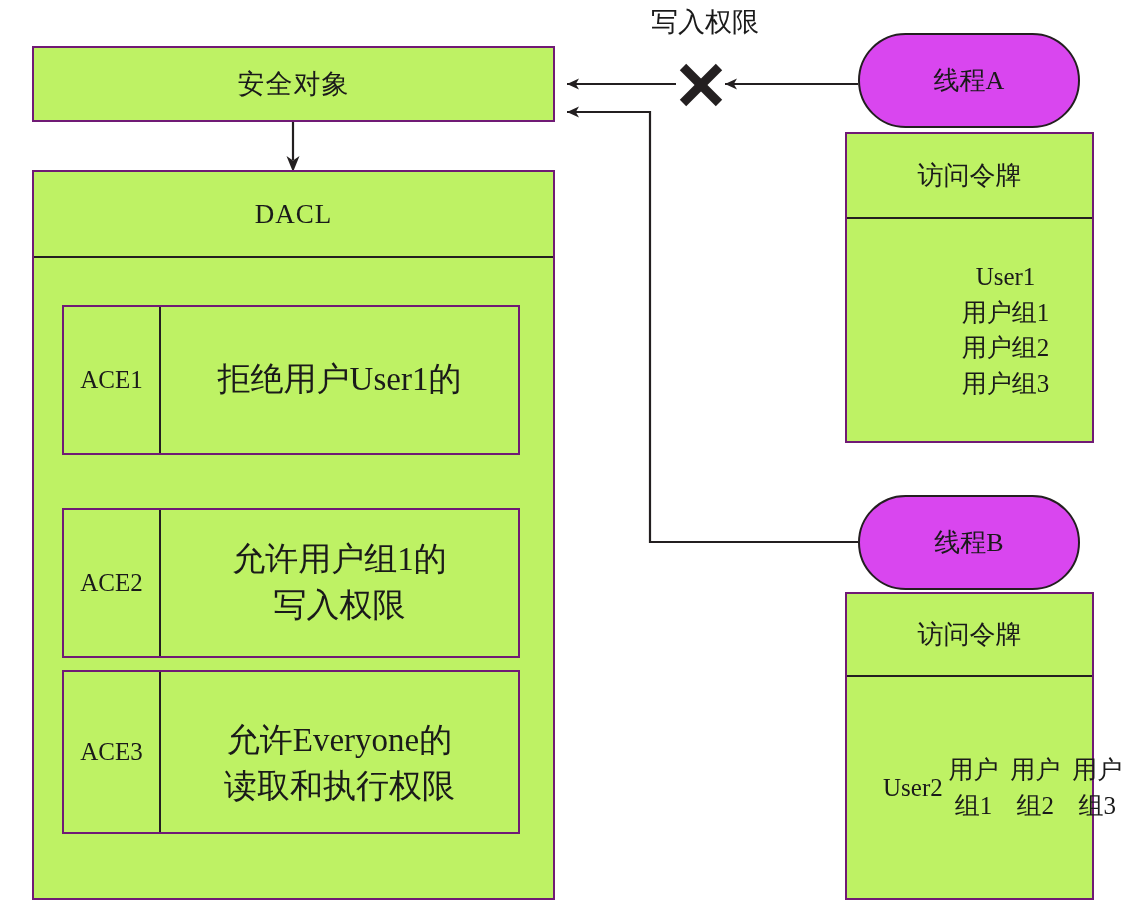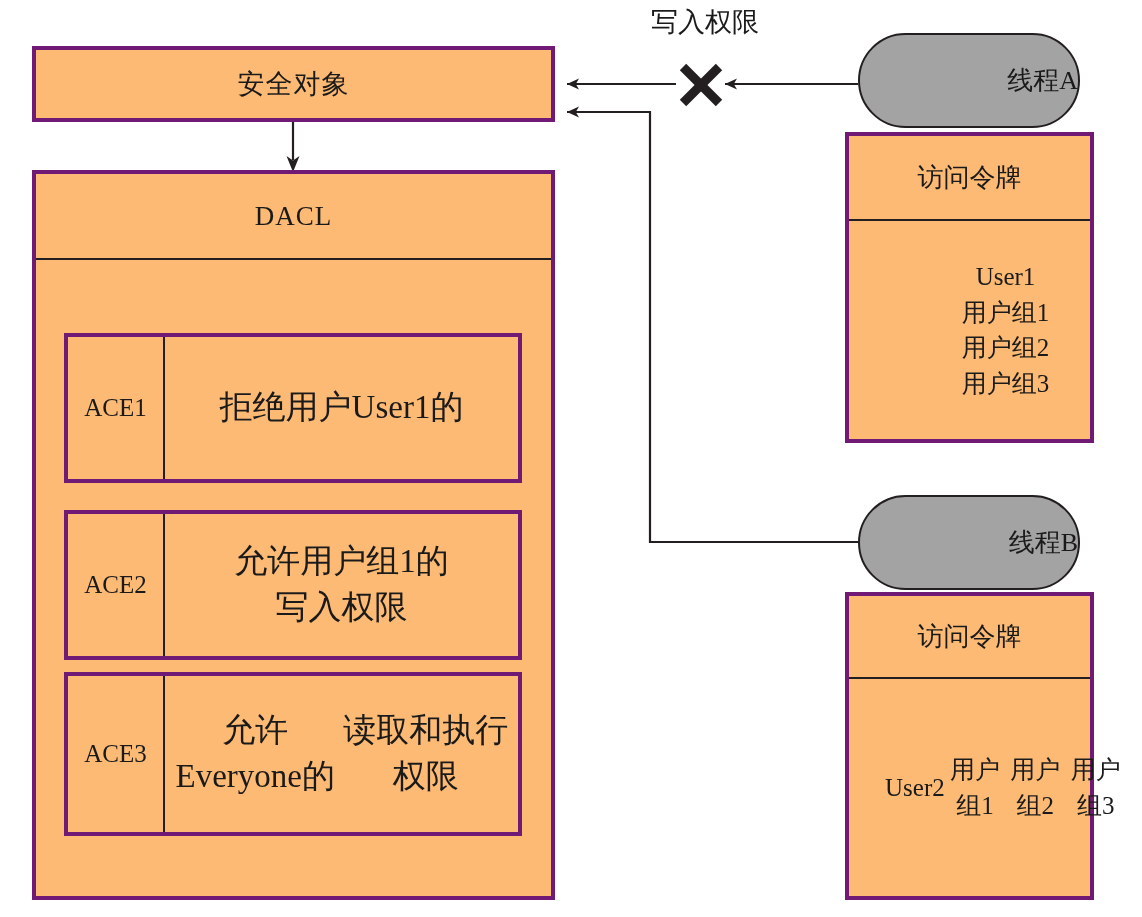--- a/index.html
+++ b/index.html
@@ -1,21 +1,21 @@
 <!DOCTYPE html>
 <html><head>
 <meta charset="utf-8">
 <title>Windows DACL Access Control Diagram</title>
 <style>
   html,body{margin:0;padding:0;background:#ffffff;}
   body{font-family:"Liberation Serif","DejaVu Serif",serif;color:#1a1a1a;}
   #stage{position:relative;width:1142px;height:917px;background:#fff;overflow:hidden;}
-  .box{position:absolute;box-sizing:border-box;border:4px solid #701a75;background:#fdba74;}
+  .box{position:absolute;box-sizing:border-box;border:2px solid #701a75;background:#bef264;}
   .ctr{display:flex;align-items:center;justify-content:center;text-align:center;line-height:1.28;}
-  .pill{position:absolute;box-sizing:border-box;border:2.5px solid #231f20;background:#a3a3a3;border-radius:60px;justify-content:flex-end;}
+  .pill{position:absolute;box-sizing:border-box;border:2.5px solid #231f20;background:#d946ef;border-radius:60px;}
   .lbl{position:absolute;white-space:pre;}
   svg.wires{position:absolute;left:0;top:0;width:1142px;height:917px;overflow:visible;}
   .t-obj{font-size:27px;letter-spacing:1px;}
   .t-dacl{font-size:27px;letter-spacing:1px;}
   .t-acekey{font-size:25px;}
   .t-acetxt{font-size:33px;line-height:1.38;}
   .t-pill{font-size:26px;}
   .t-tokhdr{font-size:26px;}
   .t-tokbody{font-size:25px;line-height:1.42;margin-left:36px;}
   .t-deny{font-size:27px;}
@@ -53,21 +53,21 @@
 
   <div class="box ctr t-obj" style="left:32px;top:46px;width:523px;height:76px;">
     <span>安全对象</span>
   </div>
 
   <div class="box" style="left:32px;top:170px;width:523px;height:730px;">
     <div class="ctr t-dacl" style="position:absolute;left:0;top:0;width:100%;height:86px;border-bottom:2px solid #231f20;box-sizing:border-box;">
       <span>DACL</span>
     </div>
 
-    <div class="box" style="left:28px;top:133px;width:458px;height:150px;margin-top:26px;">
+    <div class="box" style="left:28px;top:133px;width:458px;height:150px;">
       <div class="ctr t-acekey" style="position:absolute;left:0;top:0;width:97px;height:100%;border-right:2px solid #231f20;box-sizing:border-box;">
         <span>ACE1</span>
       </div>
       <div class="ctr t-acetxt" style="position:absolute;left:97px;top:0;right:0;height:100%;padding:0 6px;flex-direction:column;">
         <span>拒绝用户User1的</span>
       </div>
     </div>
 
     <div class="box" style="left:28px;top:336px;width:458px;height:150px;">
       <div class="ctr t-acekey" style="position:absolute;left:0;top:0;width:97px;height:100%;border-right:2px solid #231f20;box-sizing:border-box;">
@@ -76,21 +76,21 @@
       <div class="ctr t-acetxt" style="position:absolute;left:97px;top:0;right:0;height:100%;padding:0 6px;flex-direction:column;">
         <span>允许用户组1的</span>
         <span>写入权限</span>
       </div>
     </div>
 
     <div class="box" style="left:28px;top:498px;width:458px;height:164px;">
       <div class="ctr t-acekey" style="position:absolute;left:0;top:0;width:97px;height:100%;border-right:2px solid #231f20;box-sizing:border-box;">
         <span>ACE3</span>
       </div>
-      <div class="ctr t-acetxt" style="position:absolute;left:97px;top:0;right:0;height:100%;padding:0 6px;">
+      <div class="ctr t-acetxt" style="position:absolute;left:97px;top:0;right:0;height:100%;padding:12px 6px;flex-direction:column;">
         <span>允许Everyone的</span>
         <span>读取和执行权限</span>
       </div>
     </div>
   </div>
 
   <div class="lbl ctr t-deny" style="left:625px;top:4px;width:160px;height:36px;">写入权限</div>
   <svg class="xmark" style="left:676px;top:60px;width:50px;height:50px;" viewBox="0 0 50 50">
     <line x1="7" y1="7" x2="43" y2="43" stroke="#231f20" stroke-width="9" stroke-linecap="butt"></line>
     <line x1="43" y1="7" x2="7" y2="43" stroke="#231f20" stroke-width="9" stroke-linecap="butt"></line>

